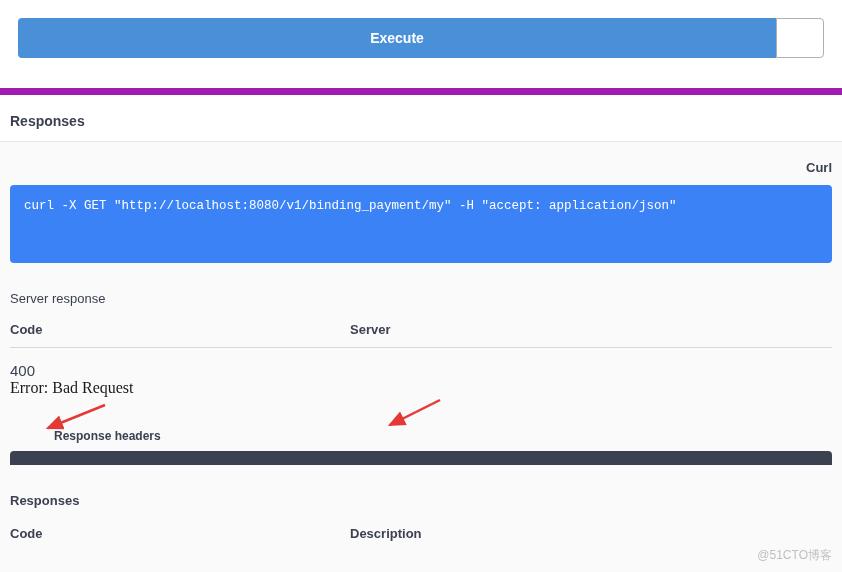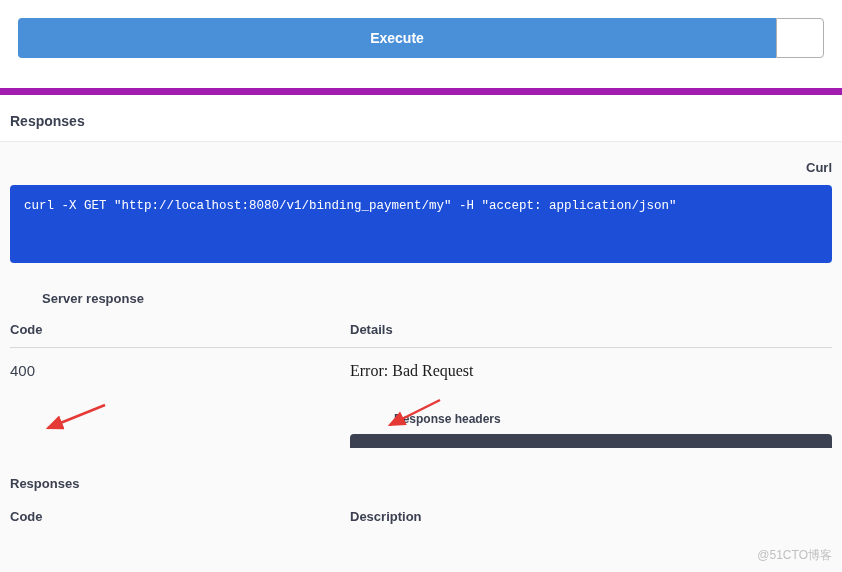--- a/index.html
+++ b/index.html
@@ -53,53 +53,53 @@
       background: #fafafa;
     }
     .body-section h5 {
       font-size: 13px;
       font-weight: 700;
       color: #3b4151;
       margin-bottom: 10px;
       text-align: right;
     }
     .curl-box {
-      background: #1d4ed8;
+      background: #3b82f6;
       color: #fff;
       font-family: "Courier New", monospace;
       font-size: 12.5px;
       padding: 14px 14px 50px 14px;
       border-radius: 4px;
       white-space: pre;
       overflow-x: auto;
     }
     .server-response {
       padding: 18px 10px 10px 10px;
       background: #fafafa;
     }
     .server-response h5 {
       font-size: 13px;
-      font-weight: 700;
+      font-weight: 400;
       color: #3b4151;
       margin-bottom: 16px;
-      margin-left: 32px;
     }
     .table-header {
       display: flex;
       font-size: 13px;
       font-weight: 700;
       color: #3b4151;
       padding-bottom: 10px;
       border-bottom: 1px solid #d8d8d8;
     }
     .col-code { width: 340px; }
     .col-details { flex: 1; }
     .table-row {
       display: flex;
       padding-top: 14px;
+      flex-direction: column;
     }
     .code-val {
       font-size: 15px;
       color: #3b4151;
       font-weight: 400;
     }
     .undoc {
       font-size: 11px;
       color: #909090;
       font-style: italic;
@@ -167,21 +167,21 @@
 
 <div class="body-section">
   <h5>Curl</h5>
   <div class="curl-box">curl -X GET "http://localhost:8080/v1/binding_payment/my" -H "accept: application/json"</div>
 </div>
 
 <div class="server-response">
   <h5>Server response</h5>
   <div class="table-header">
     <div class="col-code">Code</div>
-    <div class="col-details">Details</div>
+    <div class="col-details">Server</div>
   </div>
   <div class="table-row">
     <div class="col-code">
       <div class="code-val">400</div>
     </div>
     <div class="col-details">
       <div class="error-text">Error: Bad Request</div>
       <div class="resp-headers-label">Response headers</div>
       <div class="headers-box"></div>
     </div>

